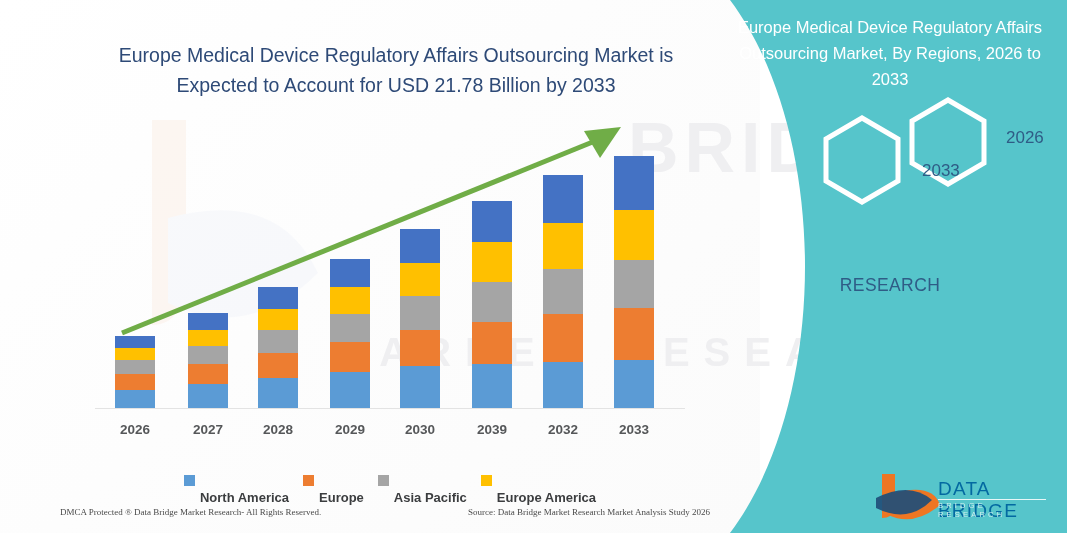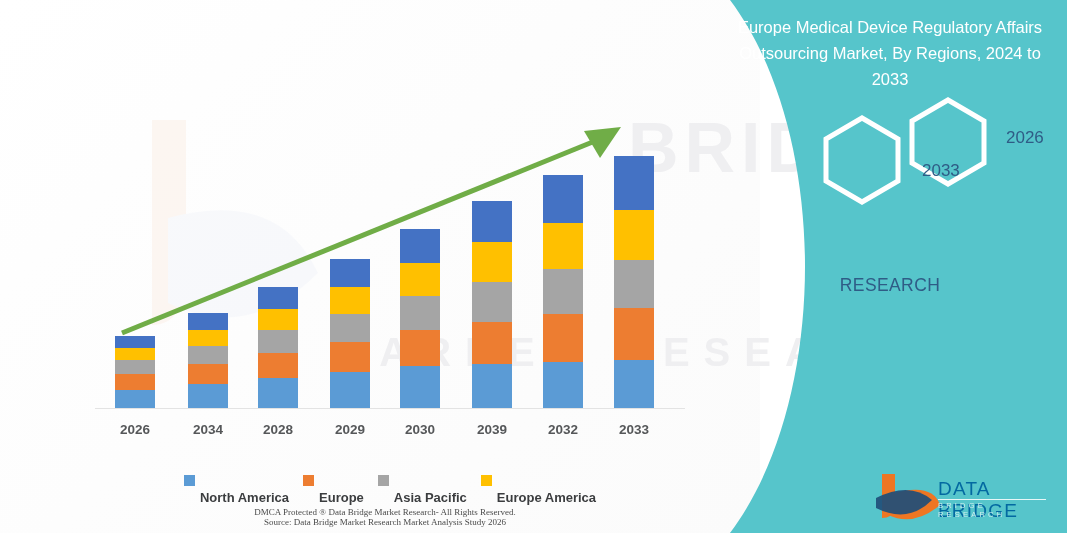--- a/index.html
+++ b/index.html
@@ -44,21 +44,21 @@
 
   
   #legend{position:absolute;left:95px;top:455px;width:590px;
     display:flex;justify-content:center;align-items:center;gap:14px;}
   .legend-item{display:flex;align-items:center;gap:5px;}
   .swatch{width:11px;height:11px;display:inline-block;}
   .legend-label{font-size:13px;font-weight:700;color:#3b3d3f;white-space:nowrap;margin-top:35px;}
 
   
   #footer{position:absolute;left:60px;top:507px;width:650px;
-    display:flex;justify-content:space-between;align-items:center;flex-direction:column;}
+    display:flex;justify-content:space-between;}
   .foot-text{font-family:"Liberation Serif",serif;font-size:9px;color:#4a4a4a;white-space:nowrap;}
   #right-shape{position:absolute;left:0;top:0;width:377px;height:533px;}
   #right-content{position:absolute;left:690px;top:0;width:377px;height:533px;}
 
   #right-title{position:absolute;left:735px;top:14px;width:310px;text-align:center;
     color:#ffffff;font-size:16.5px;line-height:26px;font-weight:400;}
 
   #hexwrap{position:absolute;left:810px;top:96px;width:220px;height:115px;}
   .hex-text{position:absolute;color:#2f5c86;font-size:17px;font-weight:400;}
   #hex-2026-text{left:1006px;top:128px;}
@@ -83,20 +83,21 @@
 
     <svg id="wm-b" viewBox="0 0 250 300">
       <path d="M42 20 h34 v150 q0 55 -34 55 z" fill="#FCEFE6"></path>
       <path d="M58 118 q110 -30 150 55 q-70 70 -150 30 z" fill="#F3F5FA"></path>
     </svg>
 
     <div class="wm" id="wm-bridge">BRIDGE</div>
     <div class="wm" id="wm-market">MARKET</div>
     <div class="wm" id="wm-research">RESEARCH</div>
 
+    <div id="chart-title">Europe Medical Device Regulatory Affairs Outsourcing Market is Expected to Account for USD 21.78 Billion by 2033</div>
 
     <div id="plot">
       <div id="baseline"></div>
       <div id="bars">
           <div class="bar" style="left: 115px; width: 40px; height: 72px;">
             <div class="seg" style="background: rgb(91, 155, 213); height: 18px;"></div>
             <div class="seg" style="background: rgb(237, 125, 49); height: 16px;"></div>
             <div class="seg" style="background: rgb(165, 165, 165); height: 14px;"></div>
             <div class="seg" style="background: rgb(255, 192, 0); height: 12px;"></div>
             <div class="seg" style="background: rgb(68, 114, 196); height: 12px;"></div>
@@ -152,21 +153,21 @@
           </div>
         </div>
       <svg id="arrow" viewBox="0 0 760 533">
         <line x1="122" y1="333" x2="600" y2="139" stroke="#70AD47" stroke-width="5"></line>
         <polygon points="621,127 584,131 600,158" fill="#70AD47"></polygon>
       </svg>
     </div>
 
     <div id="xlabels">
         <div class="xlabel" style="left: 115px;">2026</div>
-        <div class="xlabel" style="left: 188px;">2034</div>
+        <div class="xlabel" style="left: 188px;">2027</div>
         <div class="xlabel" style="left: 258px;">2028</div>
         <div class="xlabel" style="left: 330px;">2029</div>
         <div class="xlabel" style="left: 400px;">2030</div>
         <div class="xlabel" style="left: 472px;">2039</div>
         <div class="xlabel" style="left: 543px;">2032</div>
         <div class="xlabel" style="left: 614px;">2033</div>
       </div>
 
     <div id="legend">
         <div class="legend-item">
@@ -191,21 +192,21 @@
       <div class="foot-text">DMCA Protected ® Data Bridge Market Research-  All Rights Reserved.</div>
       <div class="foot-text">Source: Data Bridge Market Research  Market Analysis Study 2026</div>
     </div>
   </div>
 
   <svg id="right-shape" style="left:690px;top:0;" viewBox="0 0 377 533" preserveAspectRatio="none">
     <path d="M40 0 H377 V533 H40 C140 400 140 133 40 0 Z" fill="#56C5CB"></path>
   </svg>
 
   <div id="right-content" style="left:0;">
-    <div id="right-title">Europe Medical Device Regulatory Affairs Outsourcing Market, By Regions, 2024 to 2033</div>
+    <div id="right-title">Europe Medical Device Regulatory Affairs Outsourcing Market, By Regions, 2026 to 2033</div>
 
     <svg id="hexwrap" viewBox="0 0 220 115">
       <polygon points="52,22 88,43 88,85 52,106 16,85 16,43" fill="none" stroke="#ffffff" stroke-width="5"></polygon>
       <polygon points="138,4 174,25 174,67 138,88 102,67 102,25" fill="none" stroke="#ffffff" stroke-width="5"></polygon>
     </svg>
     <div class="hex-text" id="hex-2026-text">2026</div>
     <div class="hex-text" id="hex-2033-text">2033</div>
 
     <div id="dbmr-text">
       <br>

